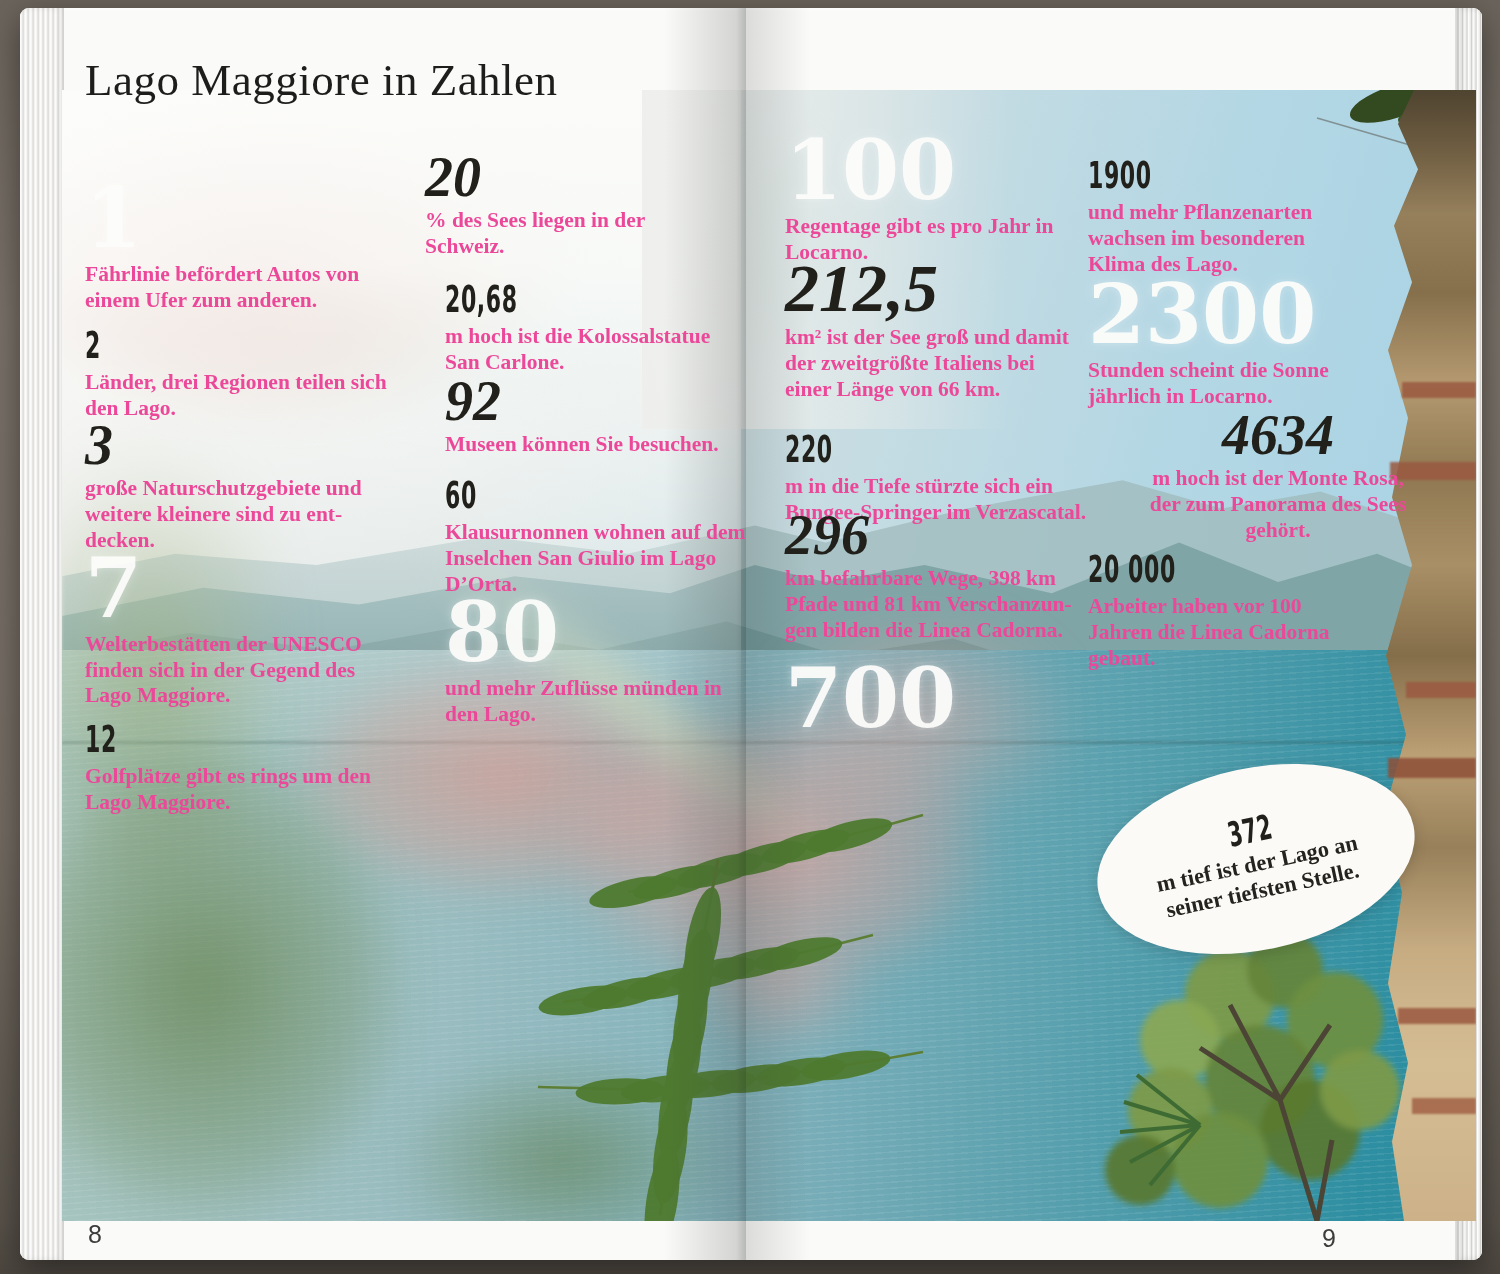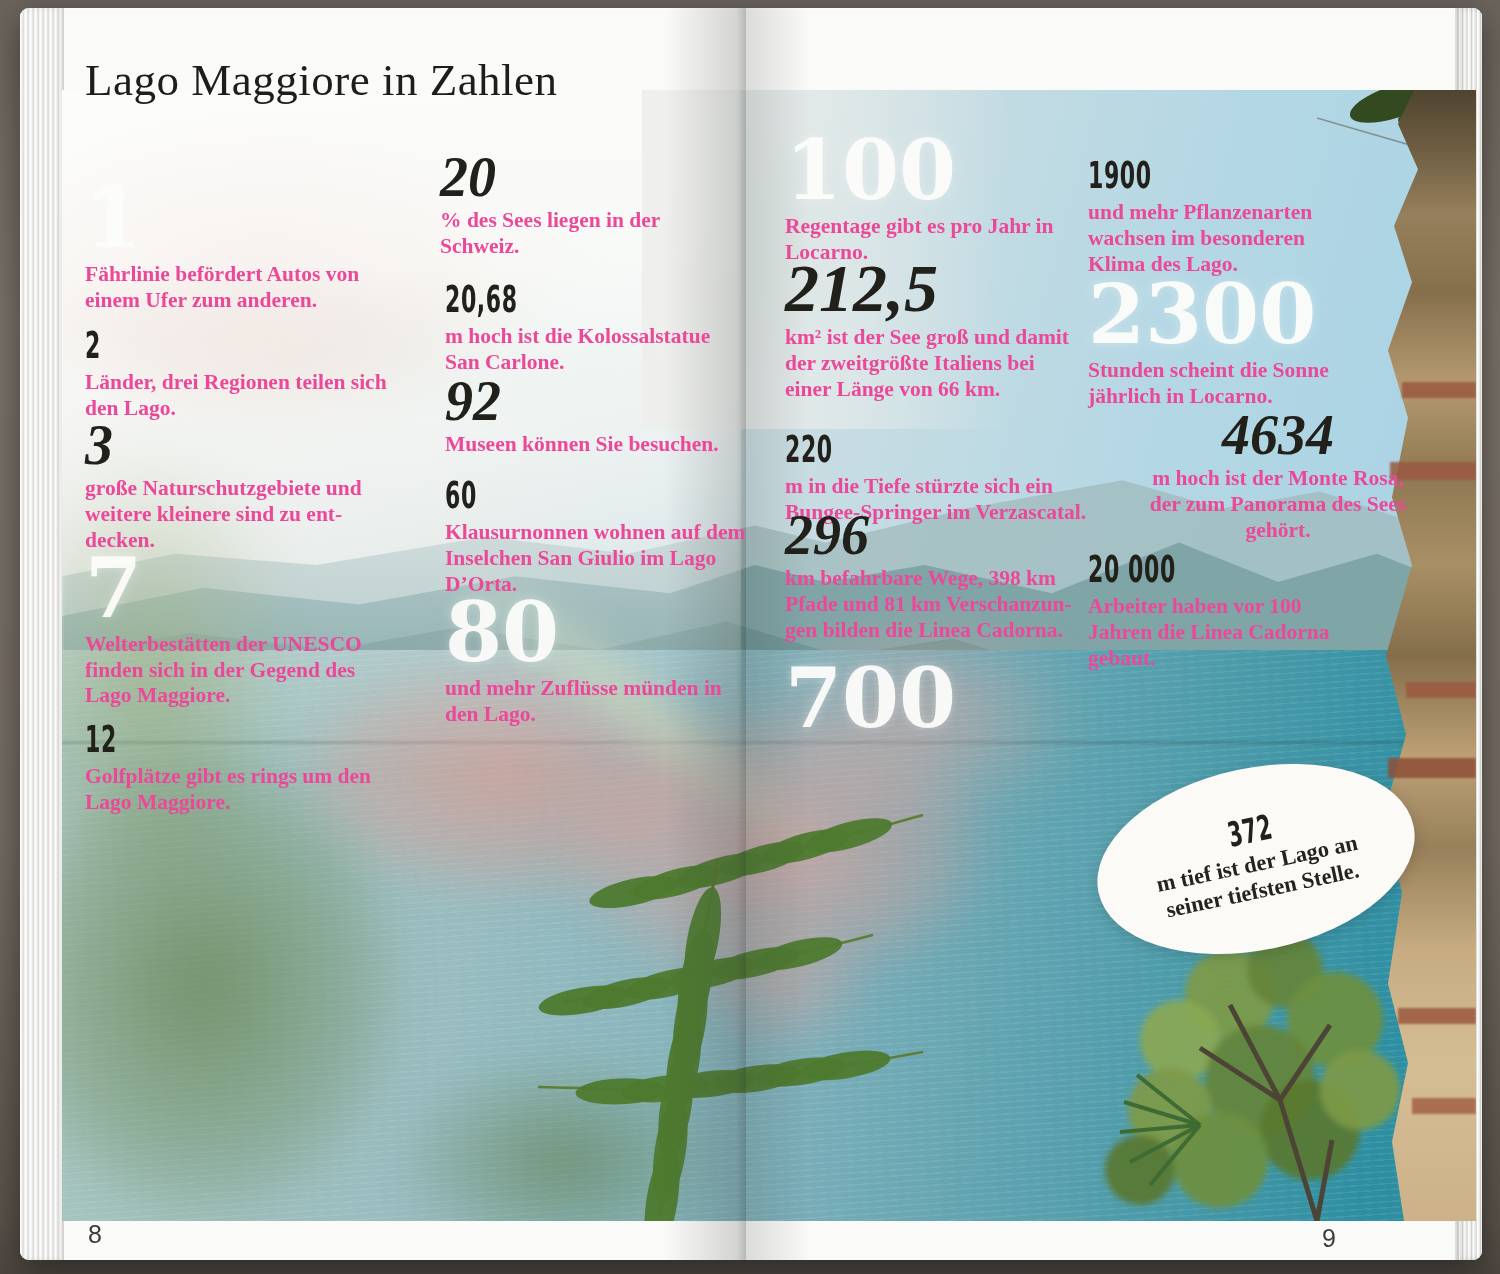--- a/index.html
+++ b/index.html
@@ -182,21 +182,21 @@
   <div class="desc">Welterbestätten der UNESCO
 finden sich in der Gegend des
 Lago Maggiore.</div>
 </div>
 <div class="stat" style="left:85px;top:720px;">
   <span class="num num-cond">12</span>
   <div class="desc">Golfplätze gibt es rings um den
 Lago Maggiore.</div>
 </div>
 
-<div class="stat" style="left:440px;top:152px;">
+<div class="stat" style="left:425px;top:152px;">
   <span class="num num-italic">20</span>
   <div class="desc">% des Sees liegen in der
 Schweiz.</div>
 </div>
 <div class="stat" style="left:445px;top:280px;">
   <span class="num num-cond">20,68</span>
   <div class="desc">m hoch ist die Kolossalstatue
 San Carlone.</div>
 </div>
 <div class="stat" style="left:445px;top:376px;">

